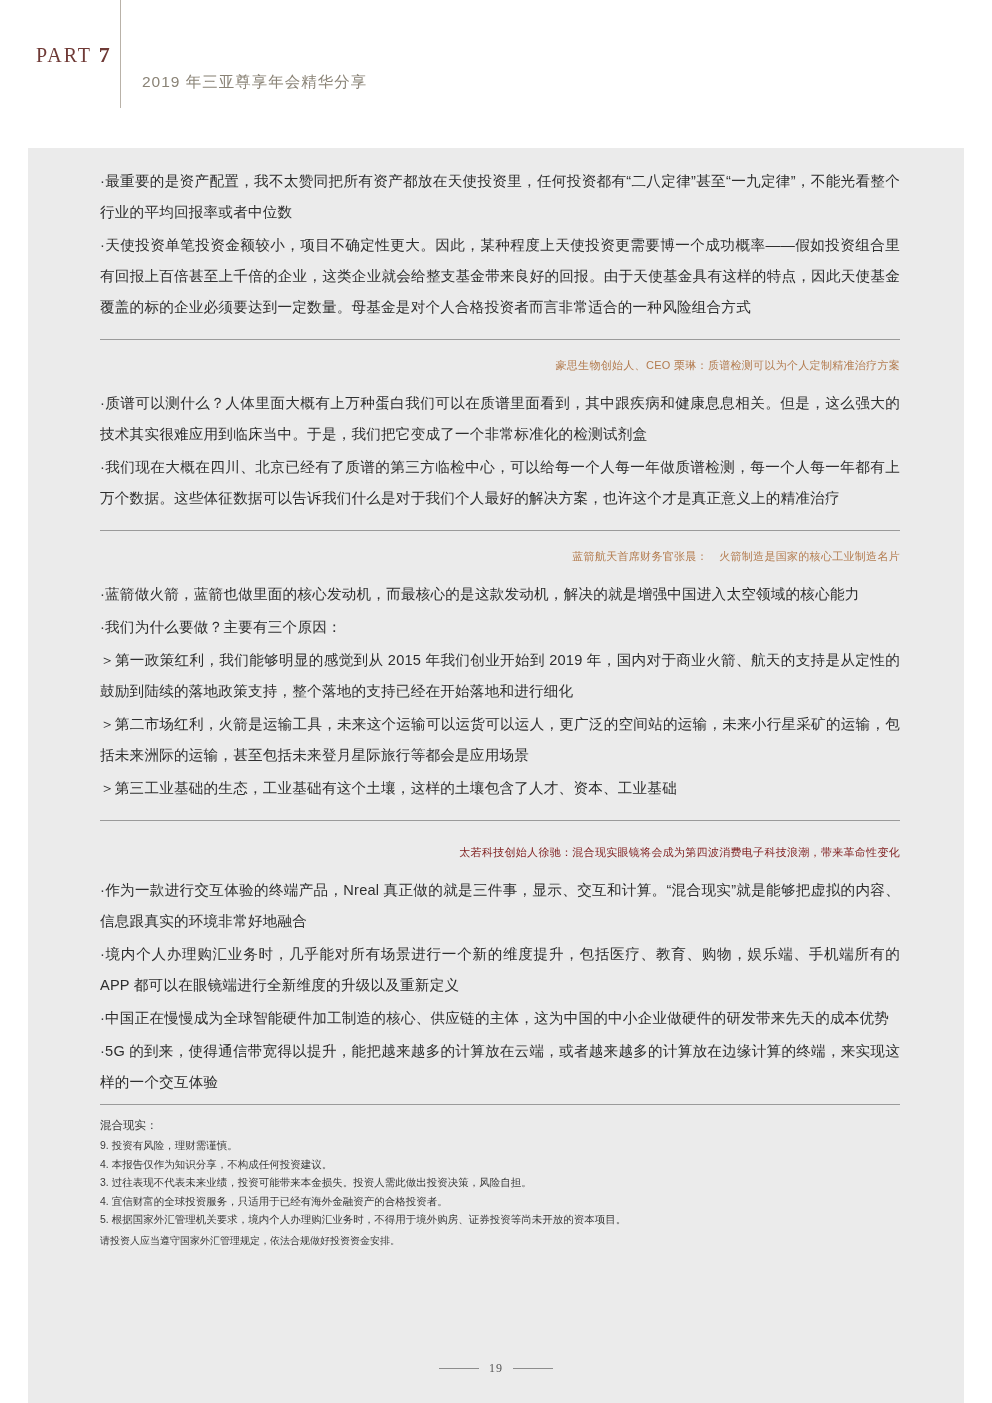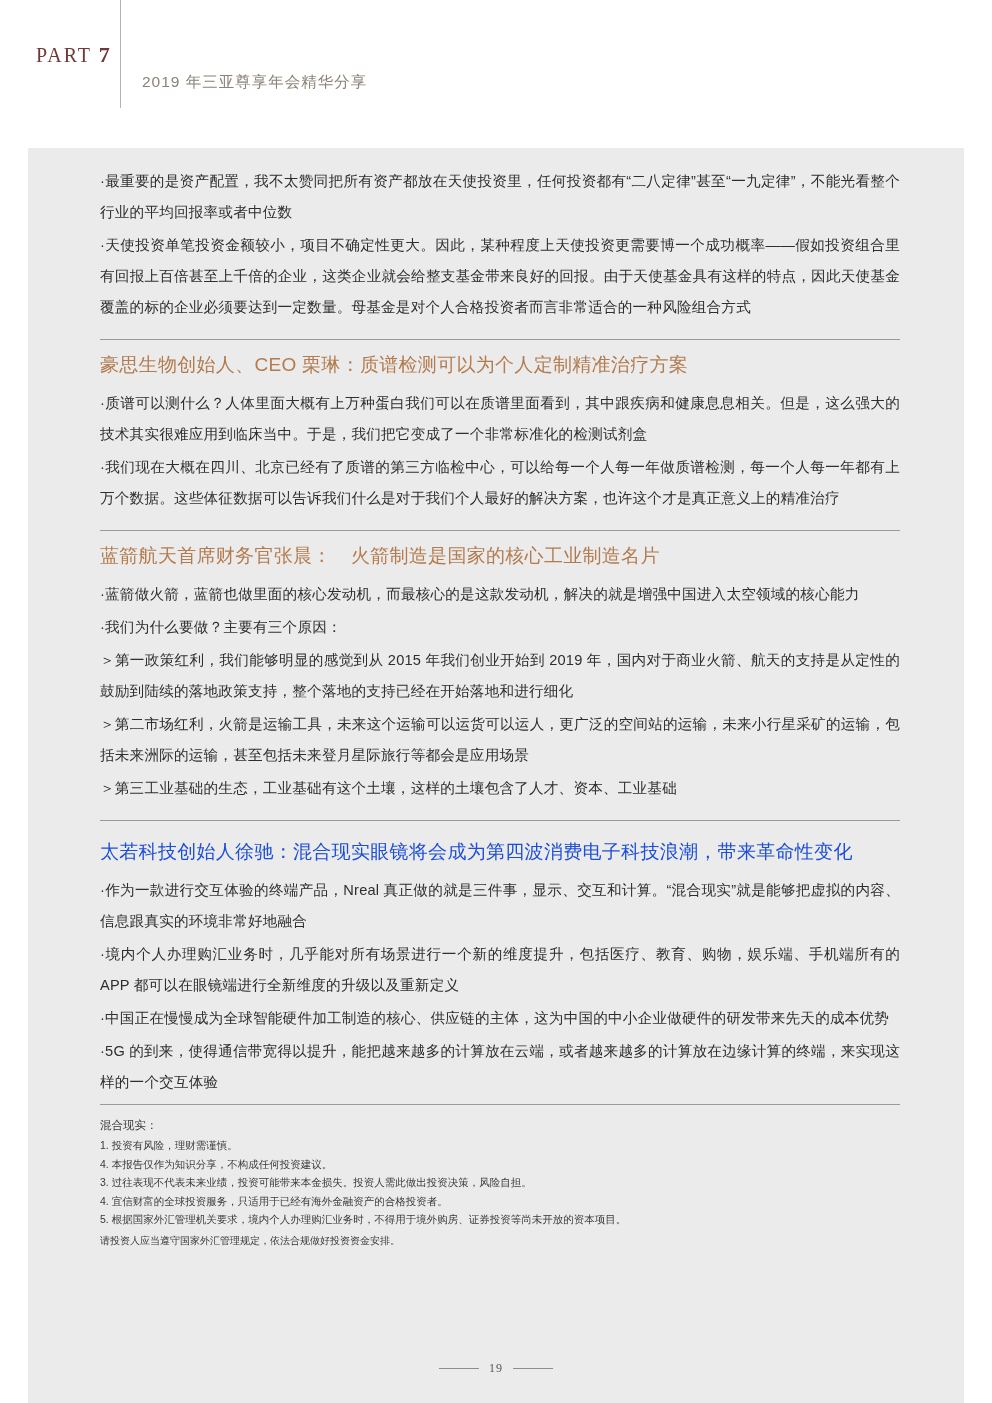--- a/index.html
+++ b/index.html
@@ -87,27 +87,28 @@
 
   .block { margin-bottom: 6px; }
 
   .sep {
     height: 1px;
     background: #9a9a9a;
     margin: 16px 0 12px 0;
   }
 
   .subhead {
-    font-size: 19px;
+    font-size: 11px;
     line-height: 26px;
     color: #b37b4e;
     margin: 0 0 10px 0;
     letter-spacing: 0.3px;
-  }
-  .subhead.red { color: #1d4ed8; margin-top: 18px; }
+    text-align: right;
+  }
+  .subhead.red { color: #7f1d1d; margin-top: 18px; }
 
   
   .notice {
     margin-top: 4px;
   }
   .notice-rule {
     height: 1px;
     background: #9a9a9a;
     margin-bottom: 10px;
   }
@@ -202,21 +203,21 @@
         <p class="subhead red">太若科技创始人徐驰：混合现实眼镜将会成为第四波消费电子科技浪潮，带来革命性变化</p>
         <p class="para">·作为一款进行交互体验的终端产品，Nreal 真正做的就是三件事，显示、交互和计算。“混合现实”就是能够把虚拟的内容、信息跟真实的环境非常好地融合</p>
         <p class="para">·境内个人办理购汇业务时，几乎能对所有场景进行一个新的维度提升，包括医疗、教育、购物，娱乐端、手机端所有的 APP 都可以在眼镜端进行全新维度的升级以及重新定义</p>
         <p class="para">·中国正在慢慢成为全球智能硬件加工制造的核心、供应链的主体，这为中国的中小企业做硬件的研发带来先天的成本优势</p>
         <p class="para">·5G 的到来，使得通信带宽得以提升，能把越来越多的计算放在云端，或者越来越多的计算放在边缘计算的终端，来实现这样的一个交互体验</p>
       </div>
 
       <div class="notice">
         <div class="notice-rule"></div>
         <p class="notice-title">混合现实：</p>
-        <p class="notice-line">1. 投资有风险，理财需谨慎。</p>
+        <p class="notice-line">9. 投资有风险，理财需谨慎。</p>
         <p class="notice-line">4. 本报告仅作为知识分享，不构成任何投资建议。</p>
         <p class="notice-line">3. 过往表现不代表未来业绩，投资可能带来本金损失。投资人需此做出投资决策，风险自担。</p>
         <p class="notice-line">4. 宜信财富的全球投资服务，只适用于已经有海外金融资产的合格投资者。</p>
         <p class="notice-line">5. 根据国家外汇管理机关要求，境内个人办理购汇业务时，不得用于境外购房、证券投资等尚未开放的资本项目。</p>
         <p class="notice-foot">请投资人应当遵守国家外汇管理规定，依法合规做好投资资金安排。</p>
       </div>
 
     </div>
   </div>
 

